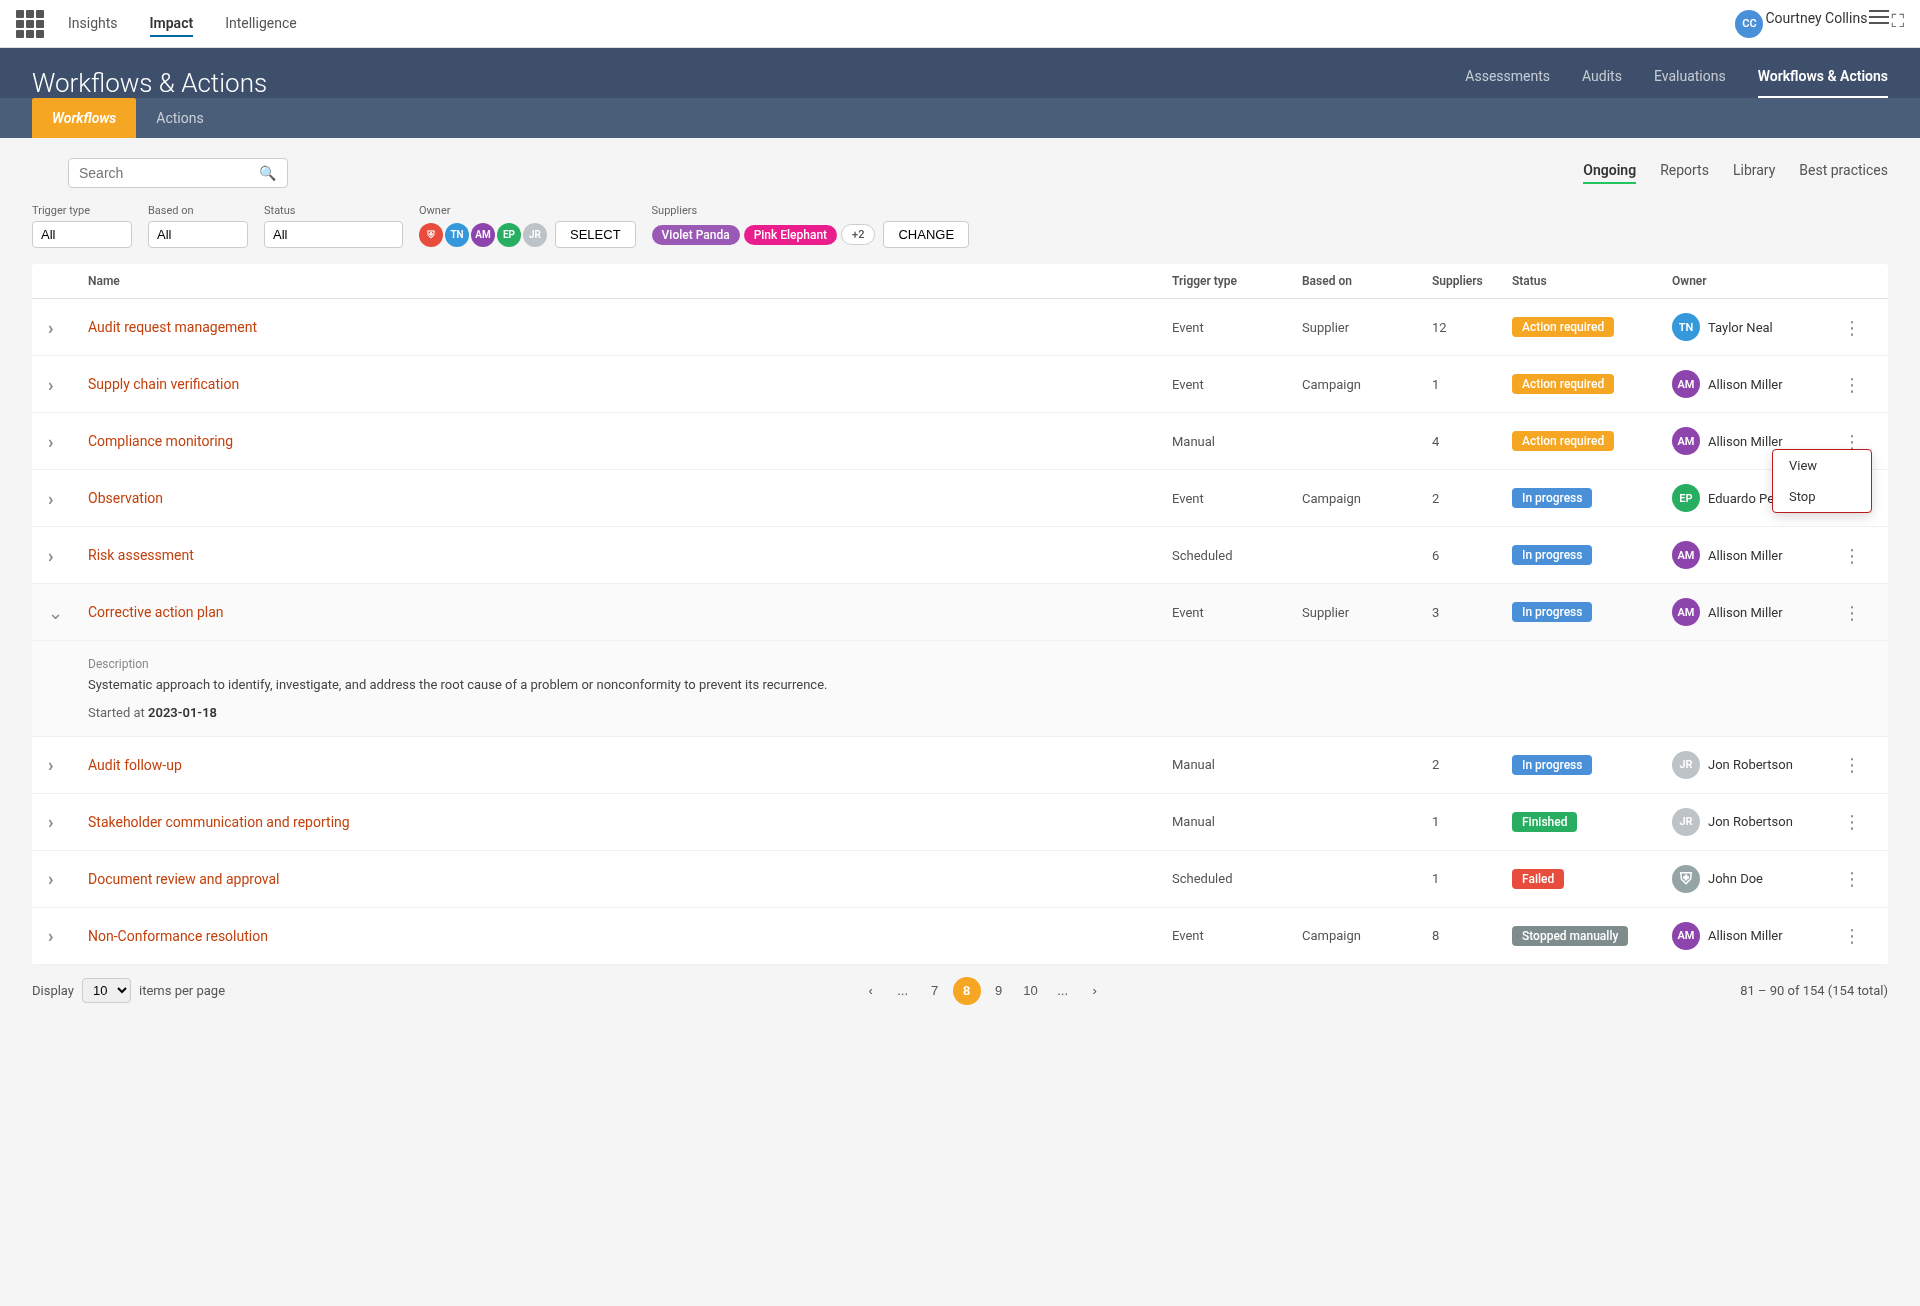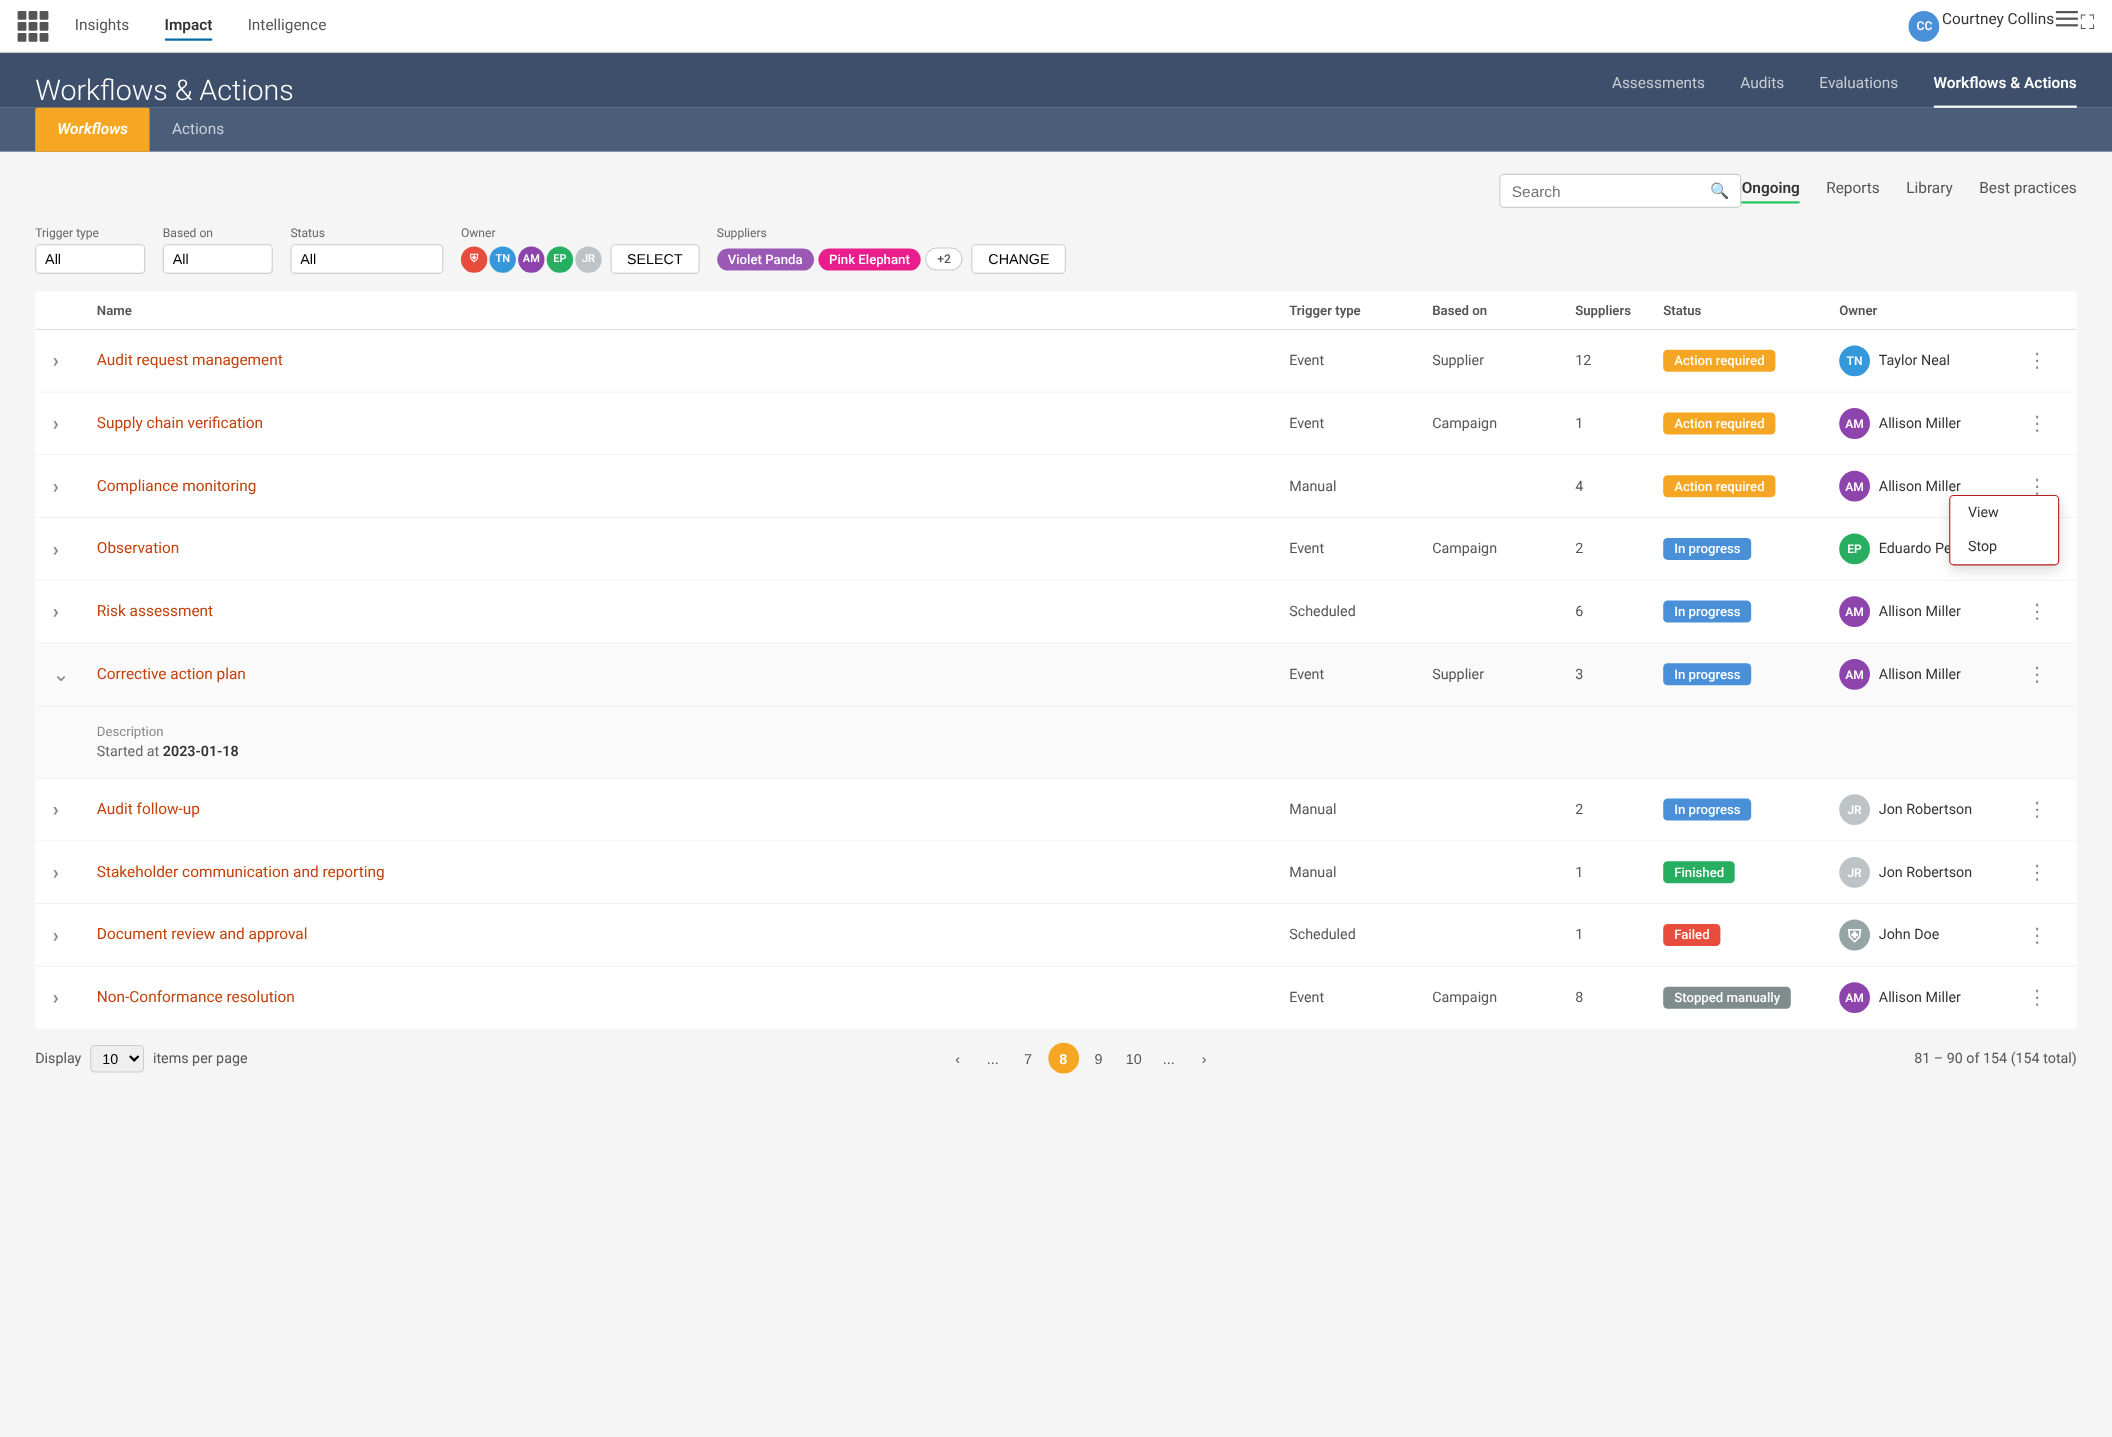--- a/index.html
+++ b/index.html
@@ -29,21 +29,21 @@
 
     
     .sub-tabs { background: #4a5e7a; display: flex; padding: 0 32px; }
     .sub-tab { padding: 12px 20px; font-size: 14px; color: rgba(255,255,255,0.7); cursor: pointer; }
     .sub-tab.active { background: #f5a623; color: #fff; font-weight: 600; border-radius: 2px 2px 0 0; font-style: italic; }
 
     
     .content { padding: 20px 32px; background: #f5f5f5; min-height: calc(100vh - 160px); }
 
     
-    .toolbar { display: flex; align-items: center; justify-content: flex-end; margin-bottom: 16px; padding-left: 36px; }
+    .toolbar { display: flex; align-items: center; justify-content: space-between; margin-bottom: 16px; padding-left: 36px; }
     .search-box { display: flex; align-items: center; border: 1px solid #ccc; background: #fff; border-radius: 4px; padding: 6px 10px; width: 220px; }
     .search-box input { border: none; outline: none; font-size: 14px; width: 100%; }
     .search-icon { color: #888; font-size: 14px; cursor: pointer; }
     .view-tabs { display: flex; gap: 24px; }
     .view-tab { font-size: 14px; color: #555; cursor: pointer; padding-bottom: 4px; }
     .view-tab.active { color: #333; font-weight: 600; border-bottom: 2px solid #22c55e; }
 
     
     .filters { display: flex; align-items: center; gap: 16px; margin-bottom: 16px; flex-wrap: wrap; }
     .filter-group { display: flex; flex-direction: column; gap: 4px; }
@@ -340,20 +340,21 @@
         </div>
         <div class="owner-cell">
           <div class="owner-avatar" style="background:#8e44ad;">AM</div>
           <span class="owner-name">Allison Miller</span>
         </div>
         <div class="more-btn">⋮</div>
       </div>
 
       <div class="expanded-content">
         <div class="expanded-label">Description</div>
+        <div class="expanded-text">Systematic approach to identify, investigate, and address the root cause of a problem or nonconformity to prevent its recurrence.</div>
         <div class="expanded-started">
           <span>Started at</span>
           <strong>2023-01-18</strong>
         </div>
       </div>
     </div>
 
     <div class="row-wrapper">
       <div class="table-row">
         <div class="expand-chevron" style="transform: rotate(0deg); display: inline-block; font-size: 18px; font-weight: bold;">›</div>

